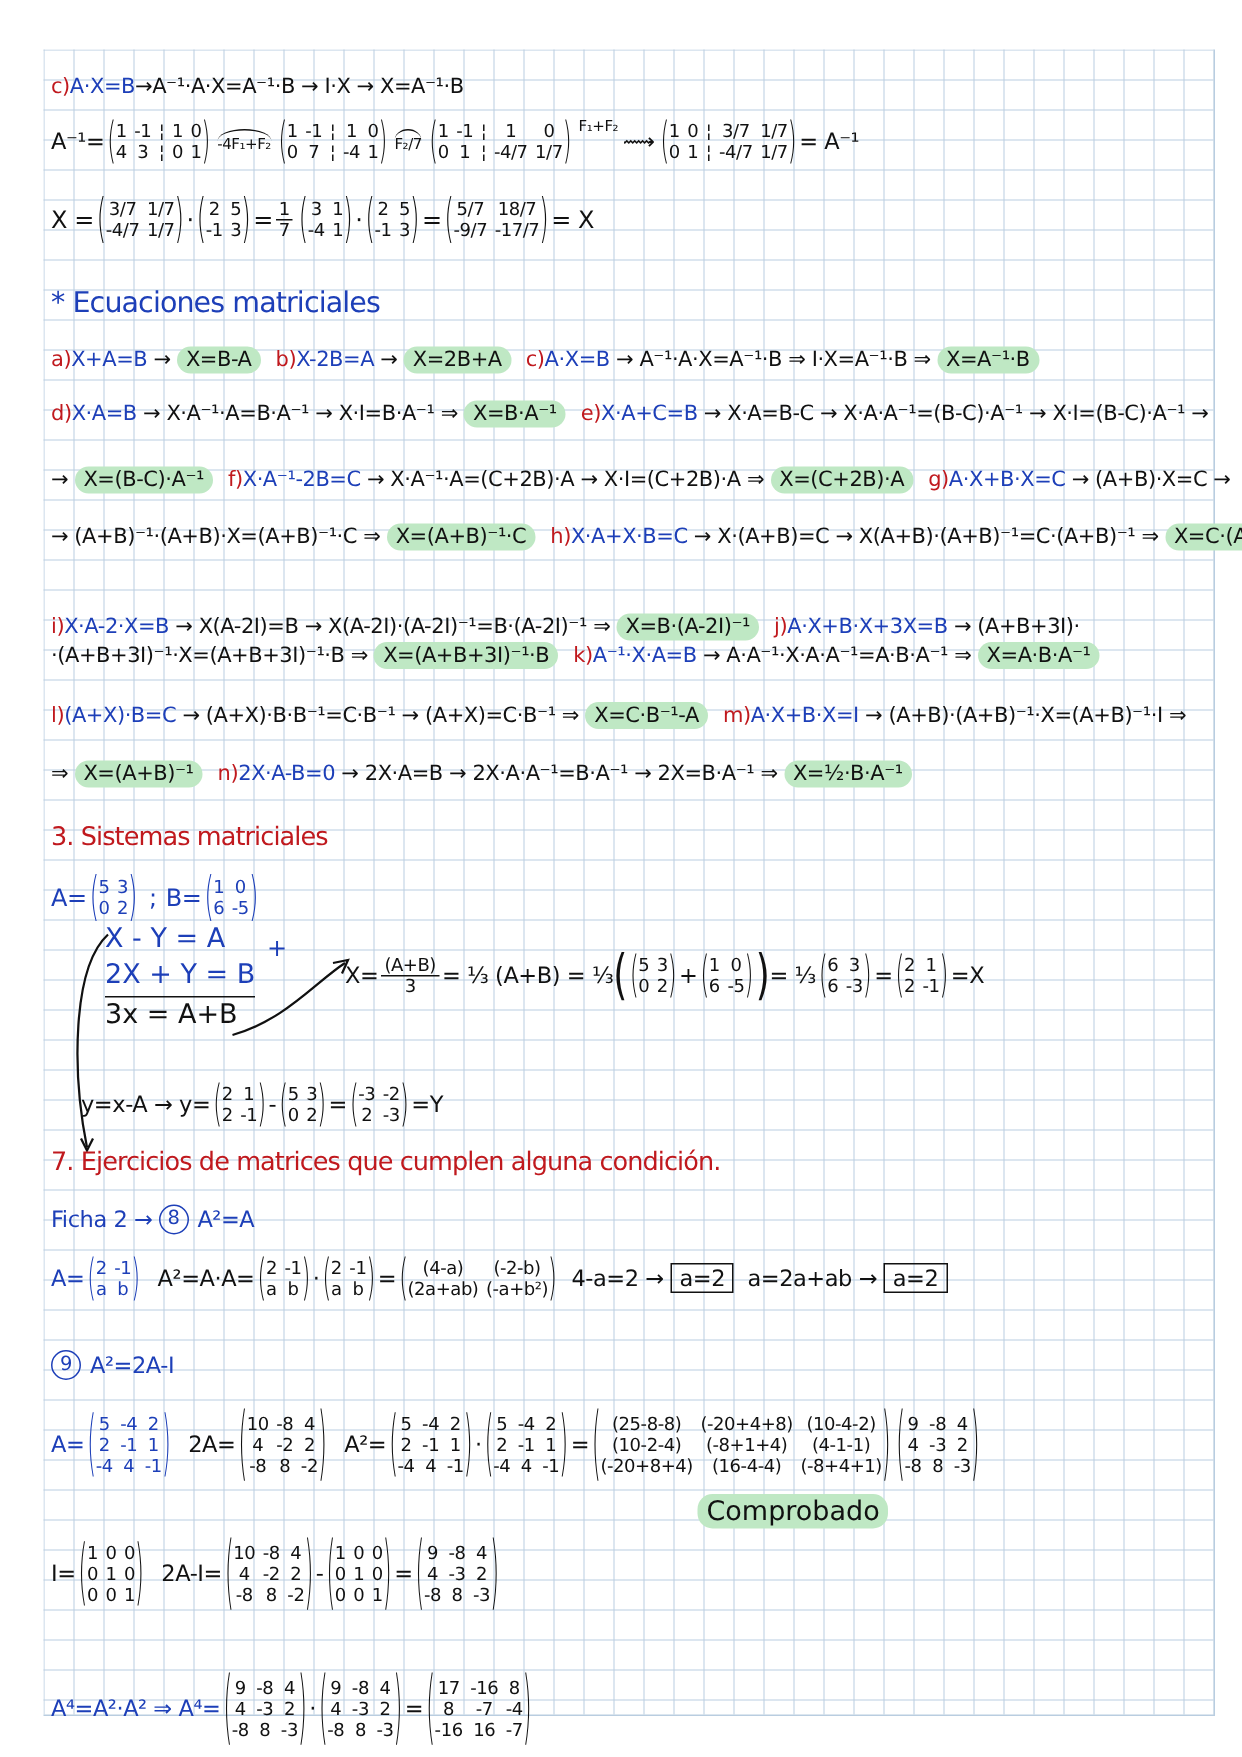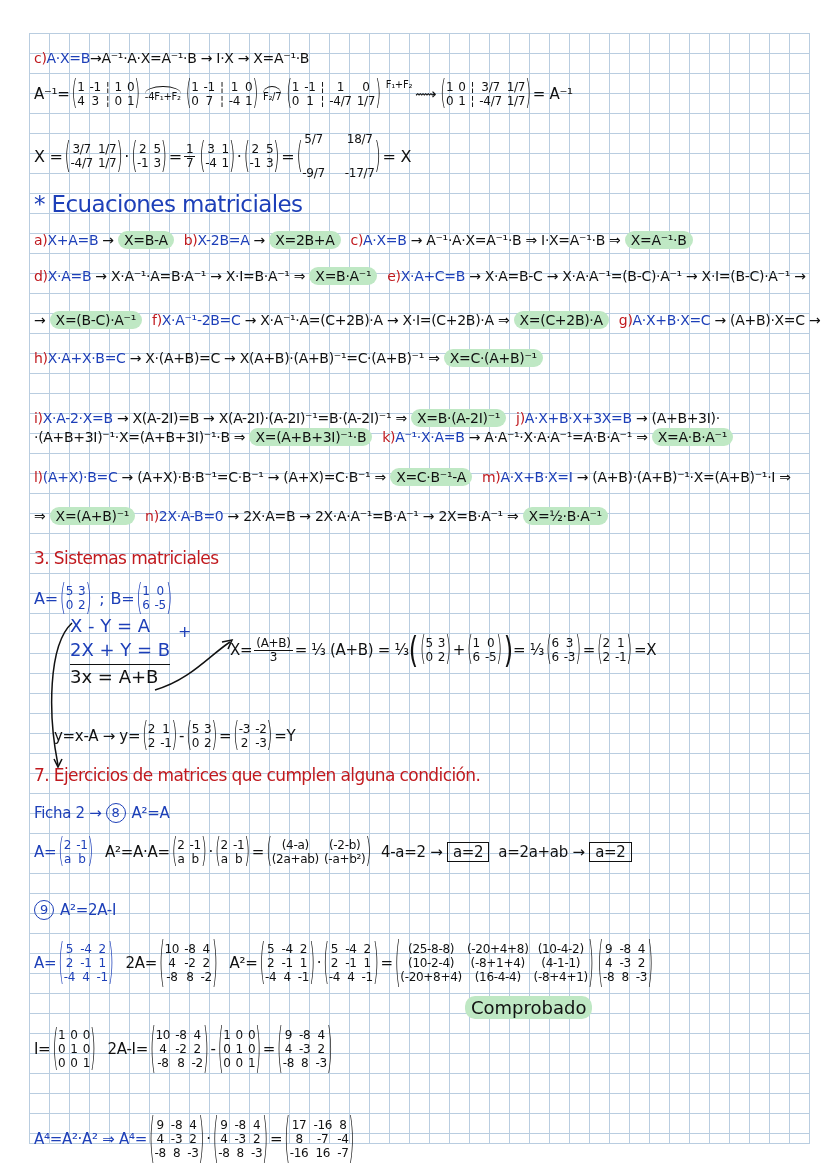--- a/index.html
+++ b/index.html
@@ -17,21 +17,21 @@
     border-right:1px solid #b9cde0; border-bottom:1px solid #b9cde0;
   }
   .line {
     position:absolute; left:34px; display:flex; align-items:center;
     white-space:nowrap; font-size:14px; letter-spacing:-0.3px;
   }
   .blue { color:#1d3fb8; }
   .red { color:#c0191e; }
   .hl { background:#bfe8c4; border-radius:10px; padding:1px 6px; }
   .title-red { color:#c0191e; font-size:17px; letter-spacing:-0.6px; }
-  .title-blue { color:#1d3fb8; font-size:23px; letter-spacing:-0.6px; }
+  .title-blue { color:#1d3fb8; font-size:19px; letter-spacing:-0.6px; }
   .sp { display:inline-block; width:10px; }
   .mat {
     display:inline-flex; align-items:center; margin:0 2px;
     position:relative;
   }
   .mat .paren { font-size:1em; transform:scaleY(var(--sy,2.2)); display:inline-block; line-height:1; font-weight:300; }
   .mat .grid {
     display:inline-grid; gap:0 5px; text-align:center; font-size:12px; line-height:14px;
   }
   .mat .grid span { display:block; }
@@ -172,21 +172,21 @@
         <span>2</span>
         <span>5</span>
         <span>-1</span>
         <span>3</span>
       </span>
       <span class="paren">)</span>
     </span>
   <span>=</span>
   <span class="mat">
       <span class="paren">(</span>
-      <span class="grid" style="grid-template-columns: repeat(2, auto); gap: 20px;">
+      <span class="grid" style="grid-template-columns: repeat(2, auto);">
         <span>5/7</span>
         <span>18/7</span>
         <span>-9/7</span>
         <span>-17/7</span>
       </span>
       <span class="paren">)</span>
     </span>
   <span>= X</span>
 </div>
 
@@ -202,20 +202,21 @@
 <div class="line" style="top:268px;">
     <span style="margin-right: 10px;"><span class="red">d)</span><span class="blue">X·A=B </span><span>→ X·A⁻¹·A=B·A⁻¹ → X·I=B·A⁻¹ ⇒ </span><span class="hl">X=B·A⁻¹</span></span>
     <span style="margin-right: 10px;"><span class="red">e)</span><span class="blue">X·A+C=B </span><span>→ X·A=B-C → X·A·A⁻¹=(B-C)·A⁻¹ → X·I=(B-C)·A⁻¹ → </span></span>
   </div>
 <div class="line" style="top:312px;">
     <span style="margin-right: 10px;"><span>→ </span><span class="hl">X=(B-C)·A⁻¹</span></span>
     <span style="margin-right: 10px;"><span class="red">f)</span><span class="blue">X·A⁻¹-2B=C </span><span>→ X·A⁻¹·A=(C+2B)·A → X·I=(C+2B)·A ⇒ </span><span class="hl">X=(C+2B)·A</span></span>
     <span style="margin-right: 4px;"><span class="red">g)</span><span class="blue">A·X+B·X=C </span><span>→ (A+B)·X=C → </span></span>
   </div>
 <div class="line" style="top:350px;">
+    <span style="margin-right: 10px;"><span>→ (A+B)⁻¹·(A+B)·X=(A+B)⁻¹·C ⇒ </span><span class="hl">X=(A+B)⁻¹·C</span></span>
     <span style="margin-right: 10px;"><span class="red">h)</span><span class="blue">X·A+X·B=C </span><span>→ X·(A+B)=C → X(A+B)·(A+B)⁻¹=C·(A+B)⁻¹ ⇒ </span><span class="hl">X=C·(A+B)⁻¹</span></span>
   </div>
 <div class="line" style="top:410px;">
     <span style="margin-right: 10px;"><span class="red">i)</span><span class="blue">X·A-2·X=B </span><span>→ X(A-2I)=B → X(A-2I)·(A-2I)⁻¹=B·(A-2I)⁻¹ ⇒ </span><span class="hl">X=B·(A-2I)⁻¹</span></span>
     <span style="margin-right: 10px;"><span class="red">j)</span><span class="blue">A·X+B·X+3X=B </span><span>→ (A+B+3I)· </span></span>
   </div>
 <div class="line" style="top:429px;">
     <span style="margin-right: 10px;"><span>·(A+B+3I)⁻¹·X=(A+B+3I)⁻¹·B ⇒ </span><span class="hl">X=(A+B+3I)⁻¹·B</span></span>
     <span style="margin-right: 10px;"><span class="red">k)</span><span class="blue">A⁻¹·X·A=B </span><span>→ A·A⁻¹·X·A·A⁻¹=A·B·A⁻¹ ⇒ </span><span class="hl">X=A·B·A⁻¹</span></span>
   </div>

